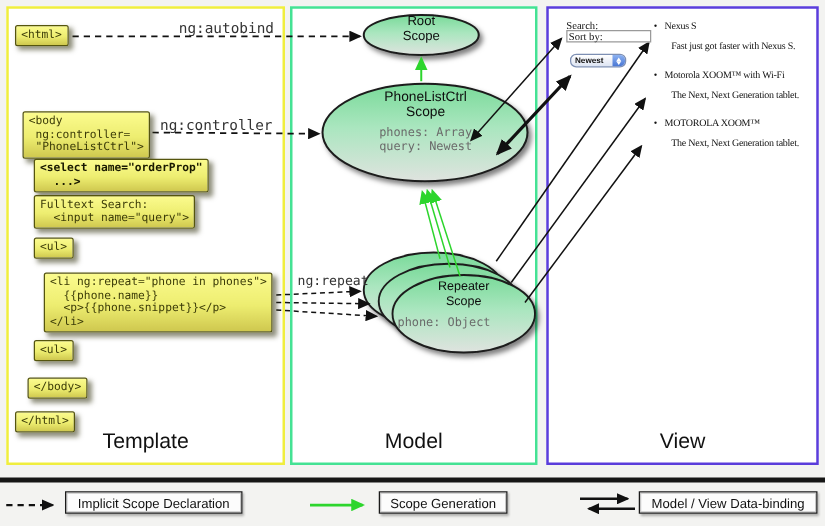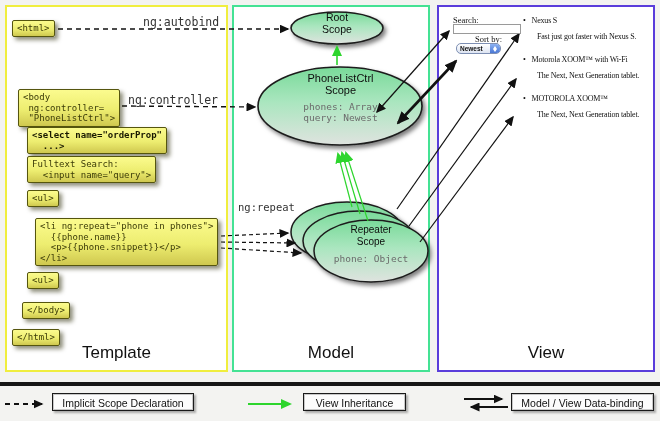--- a/index.html
+++ b/index.html
@@ -25,38 +25,38 @@
   .b-html{left:12px;top:20px;} .b-body{left:18px;top:89px;}
   .b-select{left:27px;top:127px;} .b-fulltext{left:27px;top:156px;}
   .b-ul1{left:27px;top:190px;} .b-li{left:35px;top:218px;}
   .b-ul2{left:27px;top:272px;} .b-bodyc{left:22px;top:302px;}
   .b-htmlc{left:12px;top:329px;}
   
   .nglabel{position:absolute;z-index:2;font-family:"DejaVu Sans Mono","Liberation Mono",monospace;
            color:#333;}
   .l-autobind{left:143px;top:15px;font-size:11.5px;}
   .l-controller{left:128px;top:93px;font-size:11.5px;}
-  .l-repeat{left:238px;top:201px;font-size:10.5px;}
+  .l-repeat{left:238px;top:219px;font-size:10.5px;}
   
   .etext{position:absolute;z-index:2;text-align:center;white-space:pre-line;color:#0d0d0d;}
   .t-root{left:292px;top:12px;width:90px;font-size:10.5px;line-height:11.5px;}
   .t-plc-title{left:278px;top:72px;width:125px;font-size:11px;line-height:12px;}
   .prop{position:absolute;z-index:2;left:278px;width:125px;text-align:center;
         font-family:"DejaVu Sans Mono","Liberation Mono",monospace;
         font-size:9.5px;color:#6b6b6b;}
   .p-1{top:101px;} .p-2{top:112px;}
   .p-3{top:123px;font-weight:bold;color:#0a0a0a;}
   .t-rep-title{left:318px;top:224px;width:106px;font-size:10px;line-height:11.5px;}
-  .t-rep-prop{position:absolute;z-index:2;left:318px;top:253px;width:106px;text-align:center;
+  .t-rep-prop{position:absolute;z-index:2;left:318px;top:253px;width:106px;text-align:left;
         font-family:"DejaVu Sans Mono","Liberation Mono",monospace;font-size:9.5px;color:#6b6b6b;}
   
   .vtext{position:absolute;z-index:2;font-family:"Liberation Serif",serif;
          font-size:8.5px;color:#111;}
   .v-search-label{left:453px;top:15px;}
-  .v-sort-label{left:455px;top:34px;margin-left:20px;}
+  .v-sort-label{left:455px;top:24px;}
   .v-input{position:absolute;z-index:2;left:453px;top:24px;width:62px;height:8px;
            border:1px solid #9a9a9a;background:#fff;font-size:7px;padding:0 2px;}
   .v-dropdown{position:absolute;z-index:2;left:456px;top:43px;width:45px;height:11px;
            border:1px solid #7d8fb3;border-radius:5px;display:flex;align-items:center;
            background:linear-gradient(180deg,#ffffff,#dde4f2);box-sizing:border-box;}
   .v-dropdown .val{font-size:6.5px;font-weight:bold;padding-left:3px;color:#111;flex:1;}
   .stepper{width:10px;height:100%;border-radius:0 4px 4px 0;position:relative;
            background:linear-gradient(180deg,#8cb2f2,#4a77d4);}
   .stepper:before,.stepper:after{content:"";position:absolute;left:2.5px;
            border-left:2.5px solid transparent;border-right:2.5px solid transparent;}
@@ -196,21 +196,21 @@
         <path d="M0,0 L11,5 L0,10 z" fill="#2dd52d"></path>
       </marker>
     </defs>
     <line x1="1" y1="8" x2="38" y2="8" stroke="#111" stroke-width="1.8" stroke-dasharray="5,4" marker-end="url(#lab)"></line>
   </svg>
   <div class="leg-box lb-implicit">Implicit Scope Declaration</div>
 
   <svg class="leg-svg s-inherit" width="54" height="15">
     <line x1="2" y1="8" x2="44" y2="8" stroke="#2dd52d" stroke-width="2.2" marker-end="url(#lag)"></line>
   </svg>
-  <div class="leg-box lb-inherit">View Inheritance</div>
+  <div class="leg-box lb-inherit">Scope Generation</div>
 
   <svg class="leg-svg s-binding" width="50" height="18">
     <line x1="3" y1="5" x2="41" y2="5" stroke="#111" stroke-width="2" marker-end="url(#lab)"></line>
     <line x1="47" y1="13" x2="10" y2="13" stroke="#111" stroke-width="2" marker-end="url(#lab)"></line>
   </svg>
   <div class="leg-box lb-binding">Model / View Data-binding</div>
 
 </div>
 
 </body></html>

